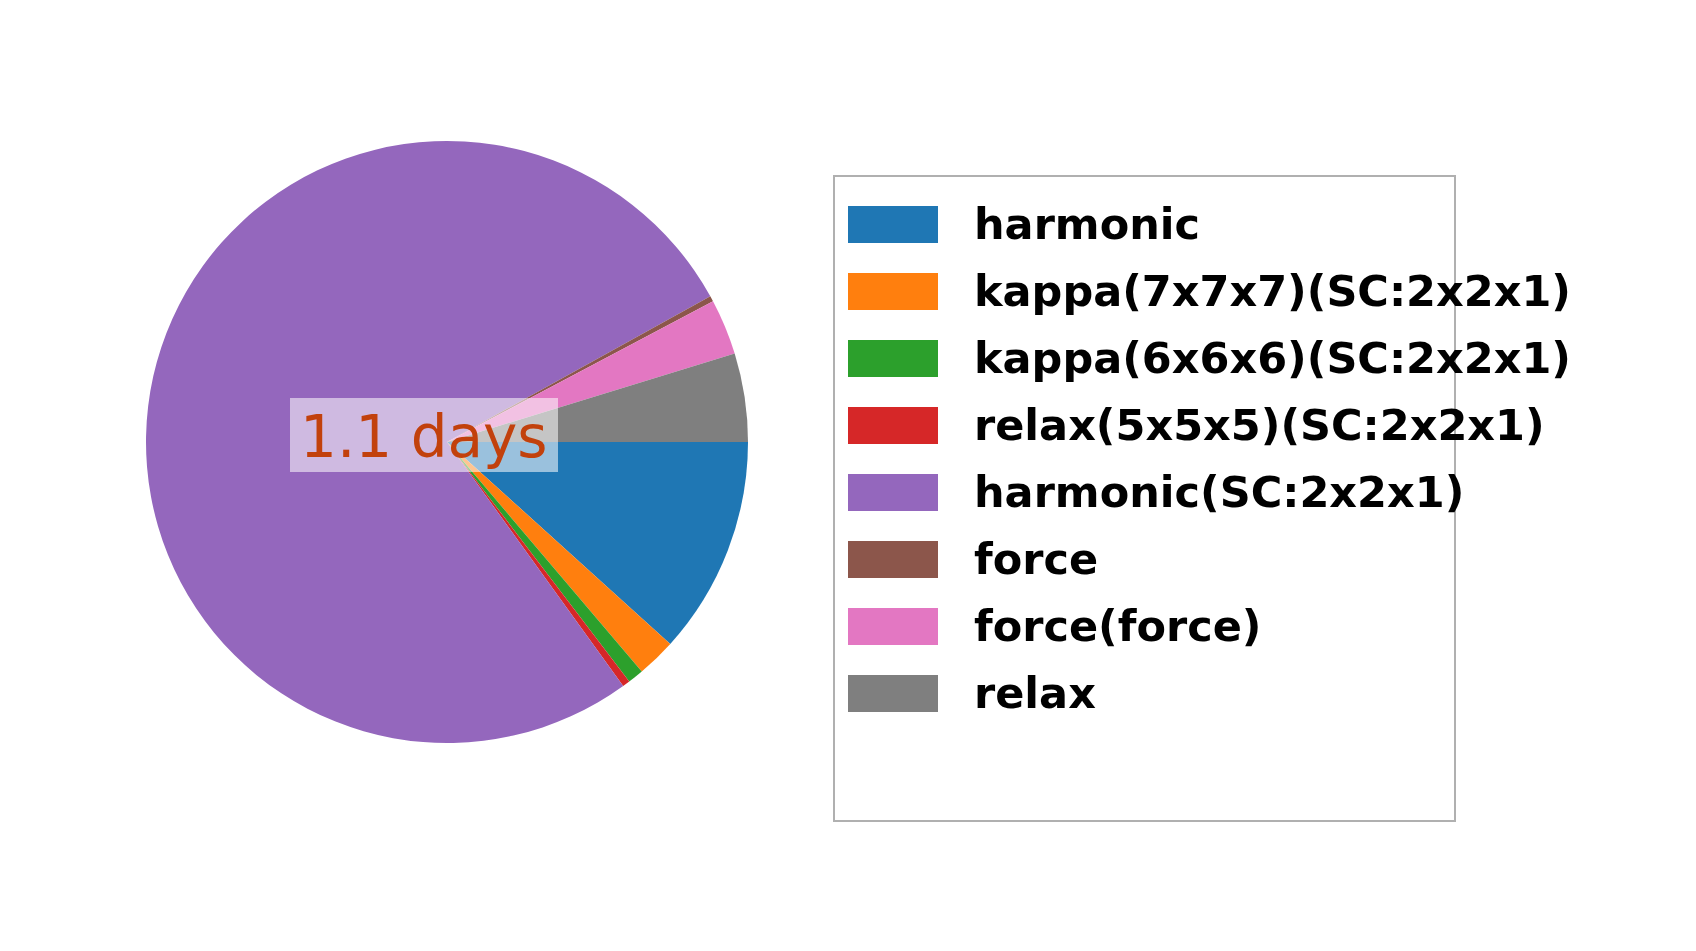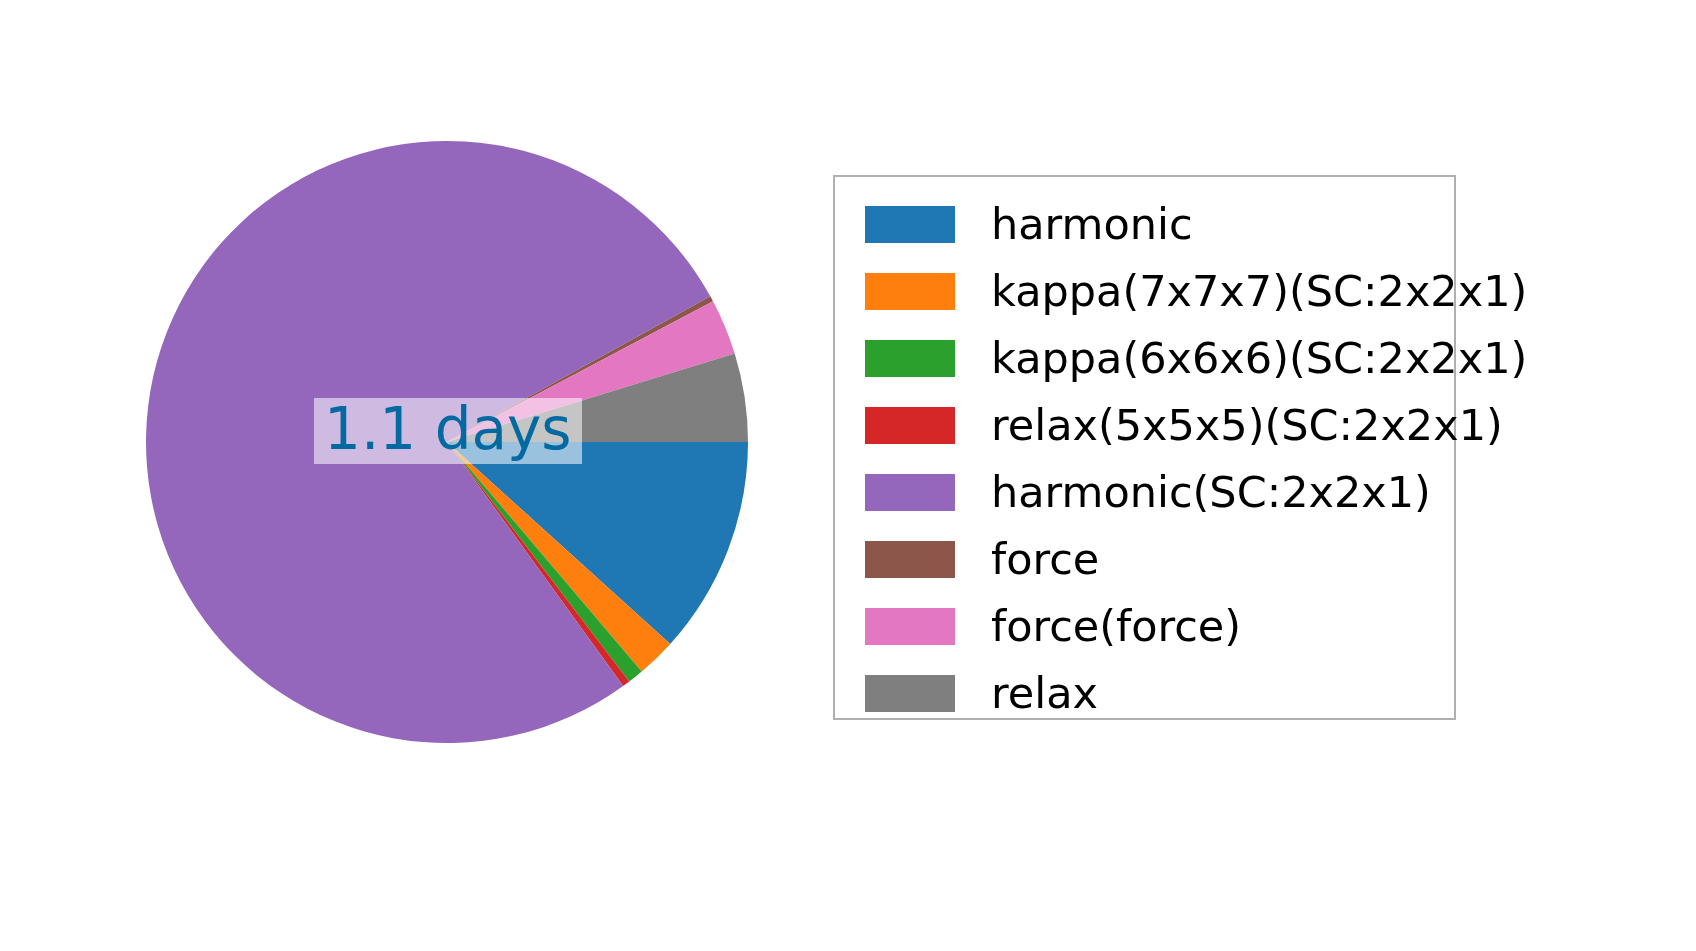--- a/index.html
+++ b/index.html
@@ -34,43 +34,44 @@
   #pie-svg {
     display: block;
     width: 602px;
     height: 602px;
     overflow: visible;
   }
 
   
   #center-label {
     position: absolute;
-    left: 314px;
+    left: 290px;
     top: 398px;
-    padding: 2px 10px 6px 10px;
+    padding: 10px 10px 6px 10px;
     background: rgba(255,255,255,0.55);
-    color: #0369a1;
+    color: #c2410c;
     font-size: 58px;
     line-height: 1.0;
     font-family: "DejaVu Sans", sans-serif;
     white-space: nowrap;
     letter-spacing: 0px;
   }
 
   
   #legend {
     position: absolute;
     left: 833px;
     top: 175px;
     width: 623px;
-    height: 545px;
+    height: 647px;
     box-sizing: border-box;
     border: 2px solid #b0b0b0;
     background: rgba(255,255,255,0.9);
-    padding: 14px 16px 14px 30px;
+    padding: 14px 16px 14px 13px;
+    font-weight: bold;
   }
   #legend-items {
     display: flex;
     flex-direction: column;
     justify-content: flex-start;
   }
   .legend-row {
     display: flex;
     align-items: center;
     height: 67px;

